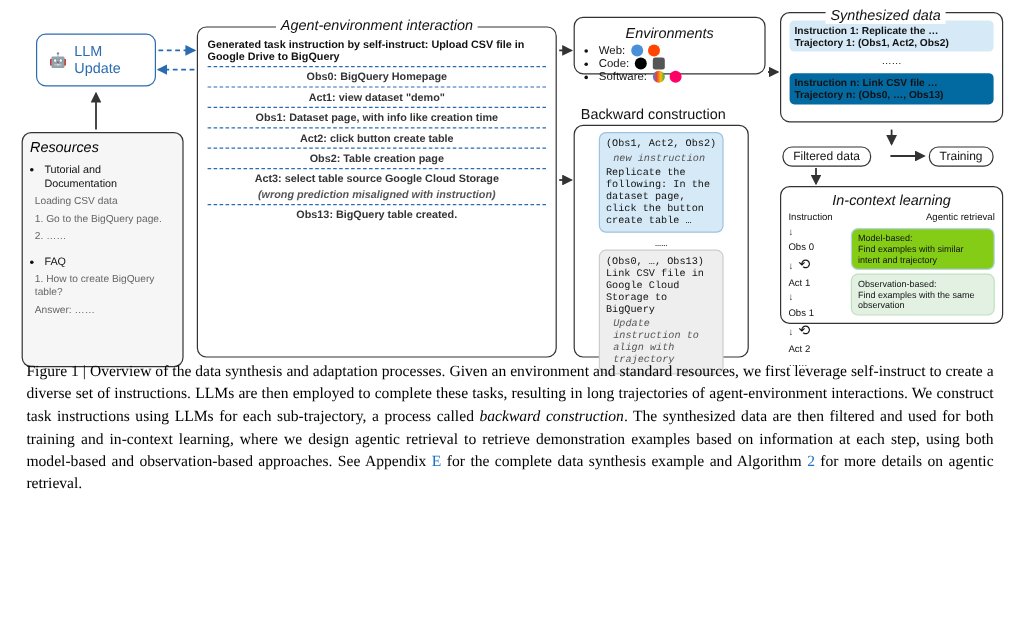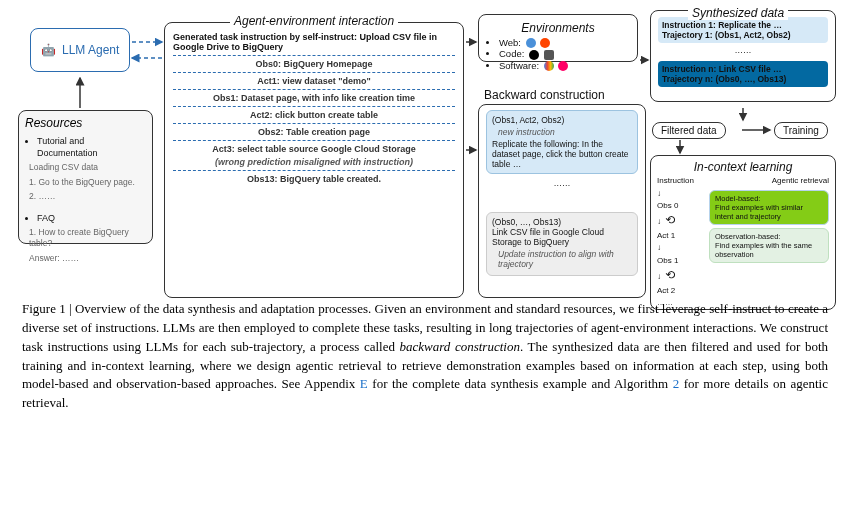--- a/index.html
+++ b/index.html
@@ -35,21 +35,21 @@
     z-index: 5;
   }
   .agent-box {
     left: 30px; top: 28px; width: 100px; height: 44px;
     border-color: #2b6cb0;
     display: flex; align-items: center; gap: 6px;
     font-size: 12px; color: #2b6cb0;
     padding-left: 10px;
   }
   .resources-box {
-    left: 18px; top: 110px; width: 135px; height: 134px;
+    left: 18px; top: 110px; width: 135px; height: 196px;
     background: #f6f6f6;
     font-size: 9px;
     line-height: 1.35;
   }
   .resources-box .hdr { font-style: italic; font-size: 12px; margin-bottom: 4px; color: #000; }
   .resources-box ul { margin-left: 12px; }
   .resources-box .sub { color: #666; font-size: 8.5px; margin: 3px 0 0 4px; }
   .interaction-box {
     left: 164px; top: 22px; width: 300px; height: 276px;
     padding: 6px 8px;
@@ -66,44 +66,45 @@
   }
   .env-box {
     left: 478px; top: 14px; width: 160px; height: 48px;
     font-size: 9.5px;
     padding: 6px 8px;
   }
   .env-box .hdr { font-style: italic; font-size: 12px; text-align: center; margin-bottom: 2px; }
   .env-box ul { margin-left: 12px; }
   .icon-dot { display: inline-block; width: 10px; height: 10px; border-radius: 50%; vertical-align: middle; margin-left: 2px; }
   .back-box {
-    left: 478px; top: 104px; width: 168px; height: 194px;
+    left: 478px; top: 104px; width: 146px; height: 194px;
     font-size: 8.5px;
-    padding: 5px 7px;
+    padding: 5px 20px;
+    font-family: Liberation Mono, monospace;
   }
   .blue-pill { background: #d6e9f7; border: 1px solid #9cc3e0; border-radius: 6px; padding: 4px 5px; margin-bottom: 4px; }
-  .gray-pill { background: #eee; border: 1px solid #ccc; border-radius: 6px; padding: 4px 5px; margin-bottom: 4px; margin-top: 24px; }
+  .gray-pill { background: #eee; border: 1px solid #ccc; border-radius: 6px; padding: 4px 5px; margin-bottom: 4px; }
   .syn-box {
     left: 650px; top: 10px; width: 186px; height: 92px;
     font-size: 8.5px;
     padding: 6px 7px;
   }
   .syn-row-b { background: #d6e9f7; border-radius: 4px; padding: 3px 4px; margin-bottom: 2px; }
   .syn-row-p { background: #0369a1; border-radius: 4px; padding: 3px 4px; margin-bottom: 2px; margin-top: 6px; }
   .small-chip {
     display: inline-block;
     border: 1px solid #333;
     border-radius: 8px;
     padding: 2px 8px;
     font-size: 10px;
     background: #fff;
     position: absolute;
   }
   .icl-box {
-    left: 650px; top: 155px; width: 186px; height: 155px;
+    left: 650px; top: 155px; width: 186px; height: 115px;
     font-size: 8.5px;
     padding: 4px 6px;
   }
   .icl-box .hdr { font-style: italic; font-size: 12px; text-align: center; }
   .icl-left { float: left; width: 48px; font-size: 8px; line-height: 1.4; }
   .icl-right { float: left; width: 120px; }
   .green-pill, .blue2-pill {
     border-radius: 6px; padding: 3px 5px; font-size: 7.5px; margin: 3px 0;
   }
   .green-pill { background: #e3f1e3; border: 1px solid #bfe0bf; }
@@ -143,21 +144,21 @@
     <line x1="466" y1="42" x2="476" y2="42" stroke="#333" stroke-width="1.5" marker-end="url(#ah)"></line>
     <line x1="466" y1="150" x2="476" y2="150" stroke="#333" stroke-width="1.5" marker-end="url(#ah)"></line>
     <line x1="640" y1="60" x2="648" y2="60" stroke="#333" stroke-width="1.5" marker-end="url(#ah)"></line>
     <line x1="743" y1="108" x2="743" y2="120" stroke="#333" stroke-width="1.5" marker-end="url(#ah)"></line>
     <line x1="680" y1="140" x2="680" y2="153" stroke="#333" stroke-width="1.5" marker-end="url(#ah)"></line>
     <line x1="742" y1="130" x2="770" y2="130" stroke="#333" stroke-width="1.5" marker-end="url(#ah)"></line>
   </svg>
 
   <div class="box agent-box">
     <span>🤖</span>
-    <span>LLM Agent</span>
+    <span>LLM Update</span>
   </div>
 
   <div class="box resources-box">
     <div class="hdr">Resources</div>
     <ul>
       <li>Tutorial and Documentation</li>
     </ul>
     <div class="sub">Loading CSV data</div>
     <div class="sub">1. Go to the BigQuery page.</div>
     <div class="sub">2. ……</div>

